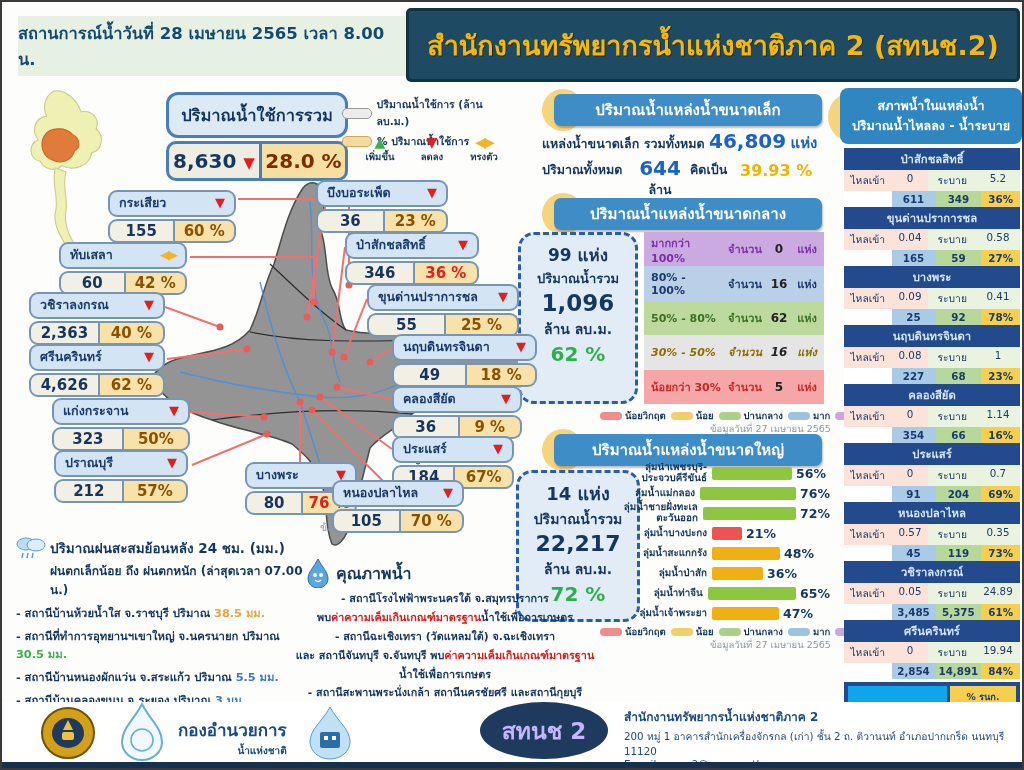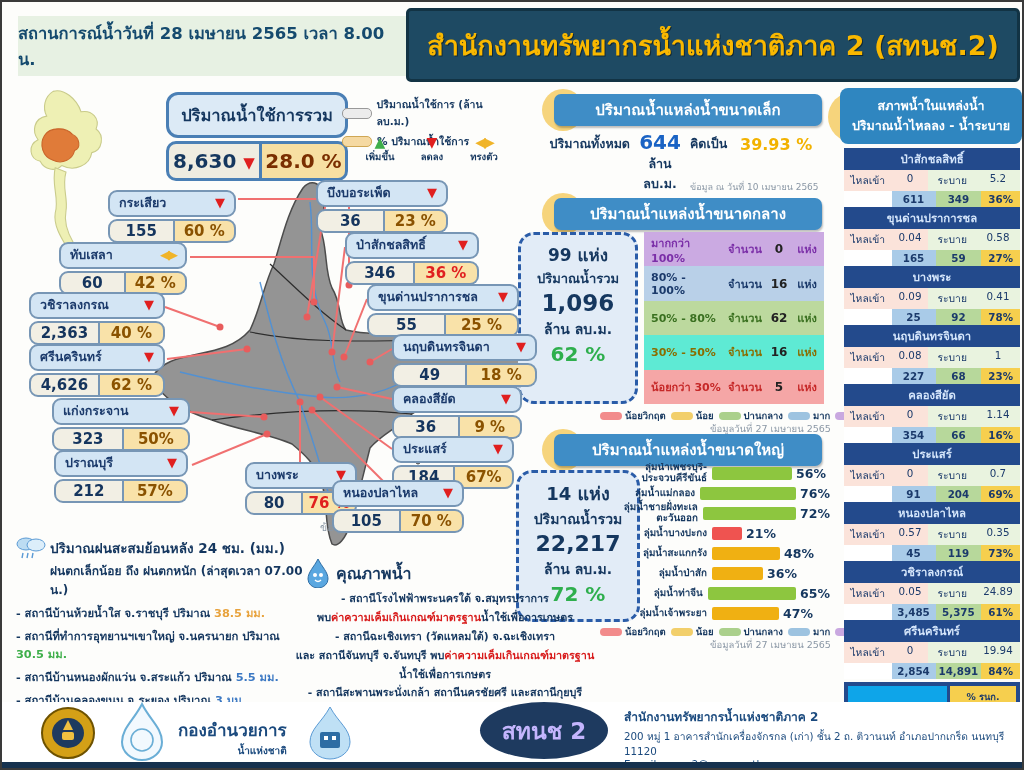--- a/index.html
+++ b/index.html
@@ -394,22 +394,25 @@
     </div>
     </div>
 
   <div class="abs" id="map-note">ข้อมูลวันที่ 27 เมษายน 2565</div>
 
   <div class="sec-hdr" style="left:552px;top:92px;">
     <span class="yc"></span>
     <span class="bar">ปริมาณน้ำแหล่งน้ำขนาดเล็ก</span>
   </div>
   <div class="abs" id="ss-body">
+    <div class="l1"><span>แหล่งน้ำขนาดเล็ก รวมทั้งหมด</span>
+      <span class="big-blue">46,809</span>
+      <span class="med-blue">แห่ง</span></div>
     <div class="l2">
-      <span style="width:88px;text-align:right;">ปริมาณทั้งหมด</span>
+      <span style="width:88px;">ปริมาณทั้งหมด</span>
       <span class="big-blue" style="width:60px;text-align:center;">644</span>
       <span style="width:50px;">คิดเป็น</span>
       <span class="gold" style="font-size:16px;">39.93 %</span>
     </div>
     <div class="l2" style="margin-top:0;">
       <span style="width:88px;"></span>
       <span style="width:60px;text-align:center;font-size:12.5px;">ล้าน ลบ.ม.</span>
       <span id="ss-note">ข้อมูล ณ วันที่ 10 เมษายน 2565</span>
     </div>
   </div>
@@ -437,21 +440,21 @@
       <span class="qty">จำนวน</span>
       <span class="cnt">16</span>
       <span class="unit">แห่ง</span>
     </div>
       <div class="mrow" style="background: rgb(188, 217, 158); color: rgb(58, 112, 32);">
       <span class="range">50% - 80%</span>
       <span class="qty">จำนวน</span>
       <span class="cnt">62</span>
       <span class="unit">แห่ง</span>
     </div>
-      <div class="mrow" style="background: #5eead4; color: rgb(138, 109, 0);">
+      <div class="mrow" style="background: #e5e5e5; color: rgb(138, 109, 0); font-style: italic;">
       <span class="range">30% - 50%</span>
       <span class="qty">จำนวน</span>
       <span class="cnt">16</span>
       <span class="unit">แห่ง</span>
     </div>
       <div class="mrow" style="background: rgb(245, 166, 166); color: rgb(198, 40, 40);">
       <span class="range">น้อยกว่า 30%</span>
       <span class="qty">จำนวน</span>
       <span class="cnt">5</span>
       <span class="unit">แห่ง</span>

